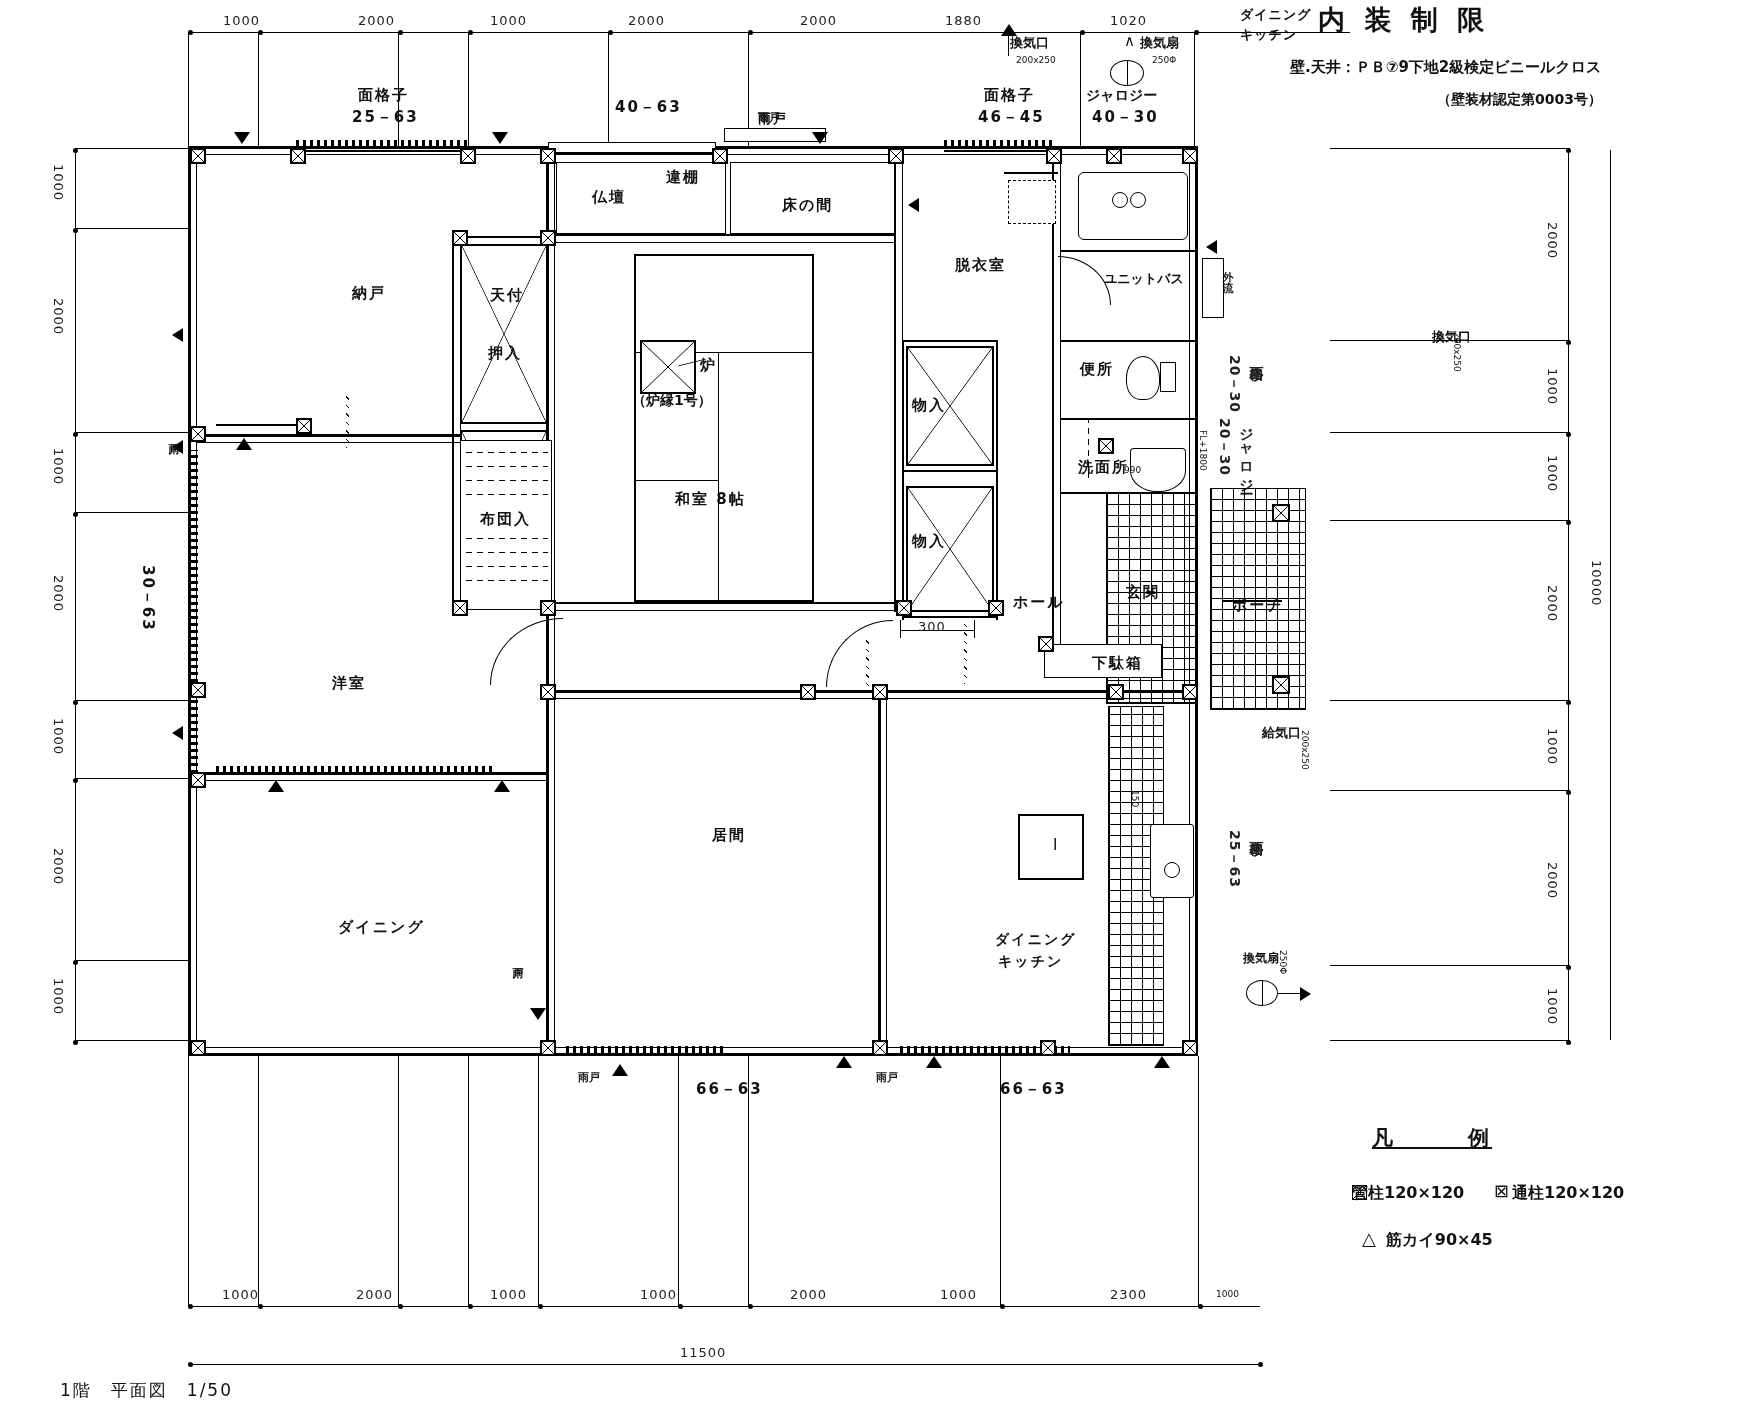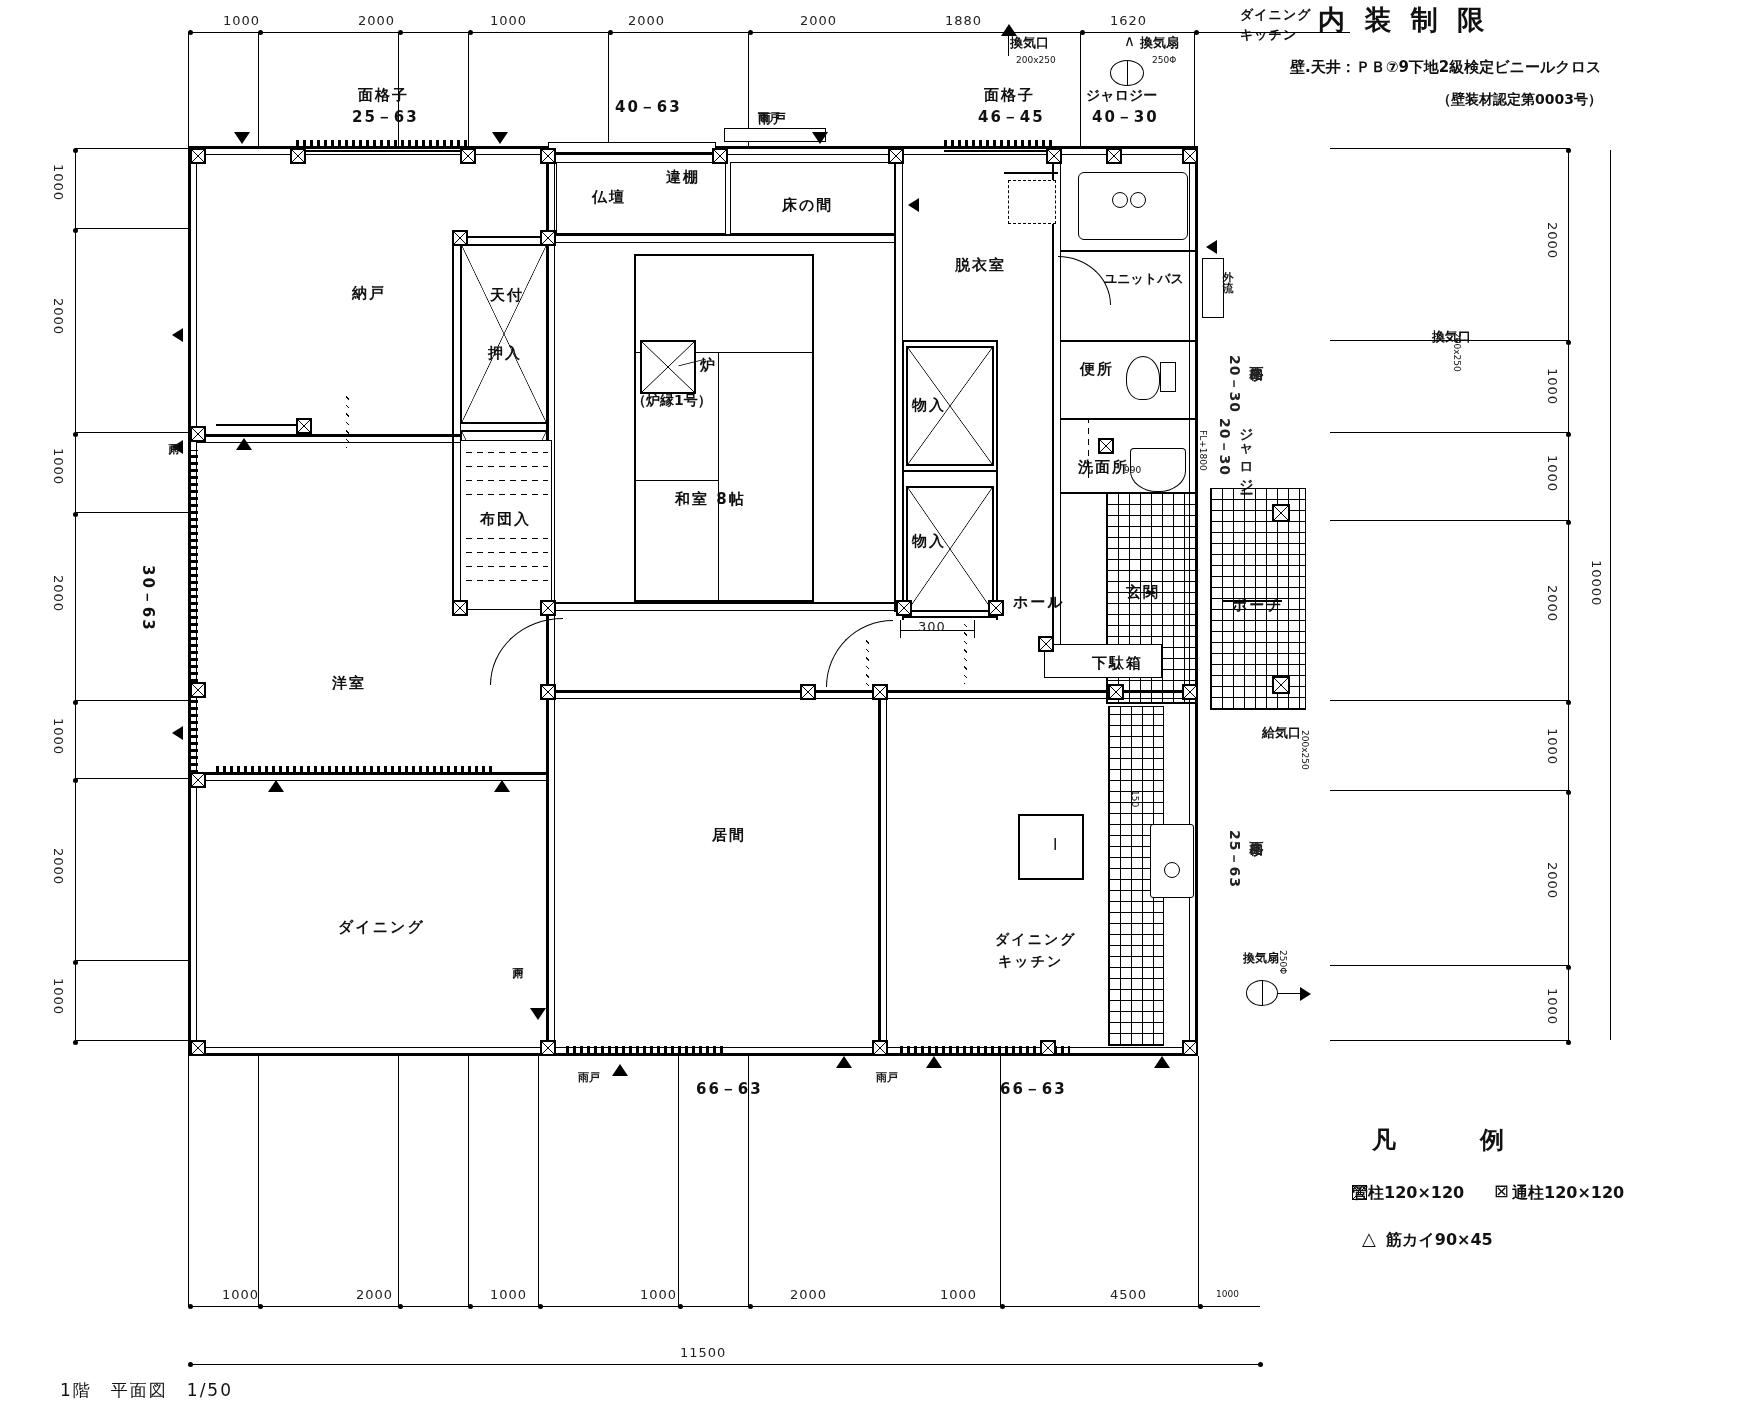--- a/index.html
+++ b/index.html
@@ -68,21 +68,21 @@
 <div class="dot" style="left:748px;top:30px;"></div>
 <div class="dot" style="left:1080px;top:30px;"></div>
 <div class="dot" style="left:1194px;top:30px;"></div>
 
 <div class="t dim" style="left:223px;top:14px;">1000</div>
 <div class="t dim" style="left:358px;top:14px;">2000</div>
 <div class="t dim" style="left:490px;top:14px;">1000</div>
 <div class="t dim" style="left:628px;top:14px;">2000</div>
 <div class="t dim" style="left:800px;top:14px;">2000</div>
 <div class="t dim" style="left:945px;top:14px;">1880</div>
-<div class="t dim" style="left:1110px;top:14px;">1620</div>
+<div class="t dim" style="left:1110px;top:14px;">1020</div>
 
 <div class="ln v1" style="left:188px;top:32px;height:115px;"></div>
 <div class="ln v1" style="left:258px;top:32px;height:115px;"></div>
 <div class="ln v1" style="left:398px;top:32px;height:115px;"></div>
 <div class="ln v1" style="left:468px;top:32px;height:115px;"></div>
 <div class="ln v1" style="left:608px;top:32px;height:115px;"></div>
 <div class="ln v1" style="left:748px;top:32px;height:115px;"></div>
 <div class="ln v1" style="left:1080px;top:32px;height:115px;"></div>
 <div class="ln v1" style="left:1194px;top:32px;height:115px;"></div>
 
@@ -399,39 +399,39 @@
 <div class="dot" style="left:748px;top:1304px;"></div>
 <div class="dot" style="left:1000px;top:1304px;"></div>
 <div class="dot" style="left:1198px;top:1304px;"></div>
 
 <div class="t dim" style="left:222px;top:1288px;">1000</div>
 <div class="t dim" style="left:356px;top:1288px;">2000</div>
 <div class="t dim" style="left:490px;top:1288px;">1000</div>
 <div class="t dim" style="left:640px;top:1288px;">1000</div>
 <div class="t dim" style="left:790px;top:1288px;">2000</div>
 <div class="t dim" style="left:940px;top:1288px;">1000</div>
-<div class="t dim" style="left:1110px;top:1288px;">4500</div>
+<div class="t dim" style="left:1110px;top:1288px;">2300</div>
 <div class="t tiny" style="left:1216px;top:1290px;">1000</div>
 
 <div class="ln h1" style="left:190px;top:1364px;width:1070px;"></div>
 <div class="dot" style="left:188px;top:1362px;"></div>
 <div class="dot" style="left:1258px;top:1362px;"></div>
 <div class="t dim" style="left:680px;top:1346px;">11500</div>
 
 <div class="door-arc" style="left:490px;top:618px;width:72px;height:66px;transform:scaleY(1) scaleX(1);"></div>
 <div class="door-arc" style="left:826px;top:620px;width:66px;height:66px;"></div>
 
 <div class="hatchwall" style="left:346px;top:392px;width:3px;height:56px;
      background:repeating-linear-gradient(45deg,#000 0 1px,transparent 1px 6px);"></div>
 <div class="hatchwall" style="left:866px;top:636px;width:3px;height:56px;
      background:repeating-linear-gradient(45deg,#000 0 1px,transparent 1px 6px);"></div>
 <div class="hatchwall" style="left:964px;top:620px;width:3px;height:64px;
      background:repeating-linear-gradient(45deg,#000 0 1px,transparent 1px 6px);"></div>
 
-<div class="t" style="left:1372px;top:1128px;font-size:24px;font-weight:bold;letter-spacing:3px;">凡　　　例</div>
+<div class="t" style="left:1372px;top:1128px;font-size:21px;font-weight:bold;letter-spacing:3px;text-decoration:underline;">凡　　　例</div>
 <div class="xbox" style="left:1352px;top:1185px;width:15px;height:15px;border-width:1px;"></div>
 <div class="t" style="left:1352px;top:1185px;font-size:16px;font-weight:bold;">管柱120×120</div>
 <div class="t" style="left:1494px;top:1182px;font-size:18px;">⊠</div>
 <div class="t" style="left:1512px;top:1185px;font-size:16px;font-weight:bold;">通柱120×120</div>
 <div class="t" style="left:1362px;top:1230px;font-size:18px;">△</div>
 <div class="t" style="left:1386px;top:1232px;font-size:16px;font-weight:bold;">筋カイ90×45</div>
 
 <div class="t" style="left:60px;top:1382px;font-size:17px;letter-spacing:2px;">1階　平面図　1/50</div>
 
 <div class="xbox" style="left:190px;top:148px;width:16px;height:16px;"></div>

